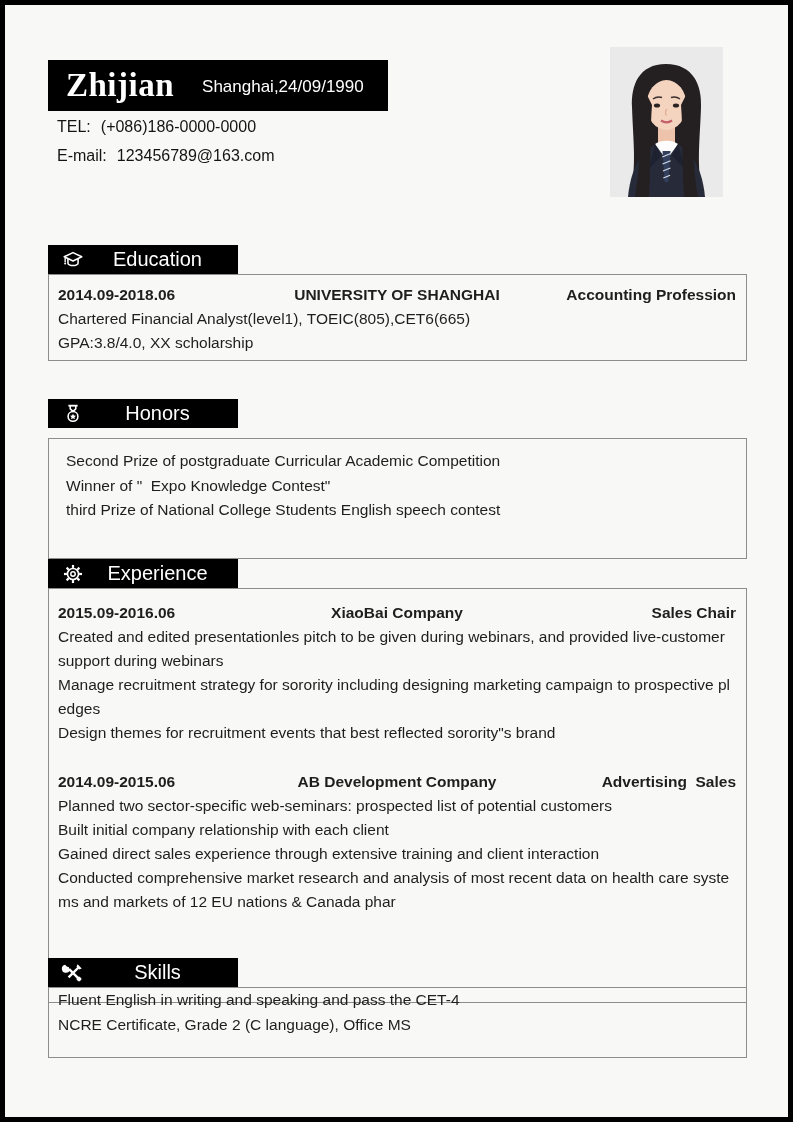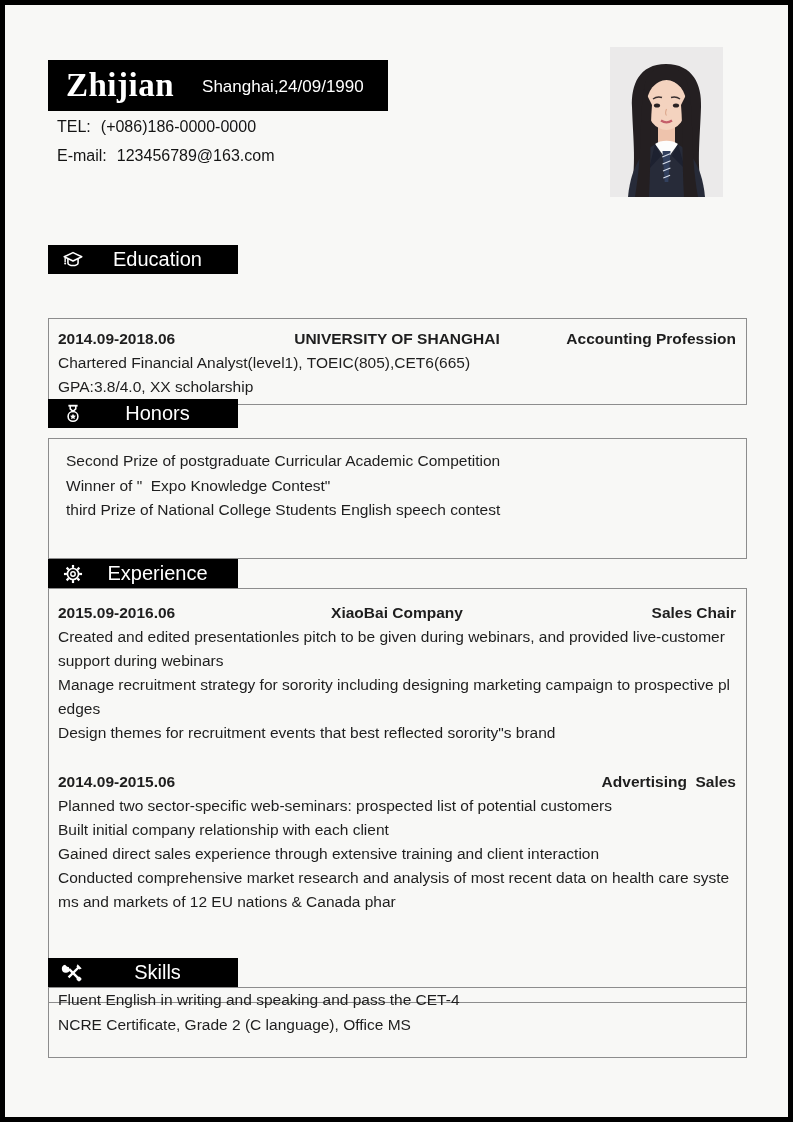--- a/index.html
+++ b/index.html
@@ -42,21 +42,21 @@
   .sec-title { flex:1; text-align:center; font-size:20px; padding-right:8px; }
 
   .sec-box {
     position:absolute; left:43px; width:699px;
     border:1px solid #8d8d8d; background:transparent;
     padding:0 10px 0 9px; font-size:15.5px; line-height:24px; color:#1e1e1e;
   }
   .sec-box .txt { white-space:pre-wrap; word-break:break-all; }
 
   .bar-education { top:240px; }
-  .box-education { top:269px; height:87px; padding-top:8px;margin-top:44px; }
+  .box-education { top:269px; height:87px; padding-top:8px; }
 
   .bar-honors { top:394px; }
   .box-honors { top:433px; height:121px; padding-top:10px; line-height:24.5px;padding-left:17px; }
 
   .bar-experience { top:554px; }
   .box-experience { top:583px; height:415px; padding-top:12px; }
 
   .bar-skills { top:953px; }
   .box-skills { top:982px; height:71px; line-height:24.5px; }
 
@@ -160,20 +160,21 @@
       <span class="c-left">2015.09-2016.06</span>
       <span class="c-mid">XiaoBai Company</span>
       <span class="c-right">Sales Chair</span>
     </div>
     <div class="txt">Created and edited presentationles pitch to be given during webinars, and provided live-customer support during webinars</div>
     <div class="txt">Manage recruitment strategy for sorority including designing marketing campaign to prospective pledges</div>
     <div class="txt">Design themes for recruitment events that best reflected sorority"s brand</div>
     <div class="job-gap"></div>
     <div class="row3">
       <span class="c-left">2014.09-2015.06</span>
+      <span class="c-mid">AB Development Company</span>
       <span class="c-right">Advertising  Sales</span>
     </div>
     <div class="txt">Planned two sector-specific web-seminars: prospected list of potential customers</div>
     <div class="txt">Built initial company relationship with each client</div>
     <div class="txt">Gained direct sales experience through extensive training and client interaction</div>
     <div class="txt">Conducted comprehensive market research and analysis of most recent data on health care systems and markets of 12 EU nations &amp; Canada phar</div>
   </div>
 
   <div class="sec-bar bar-skills">
     <svg class="sec-icon" viewBox="0 0 26 26">

